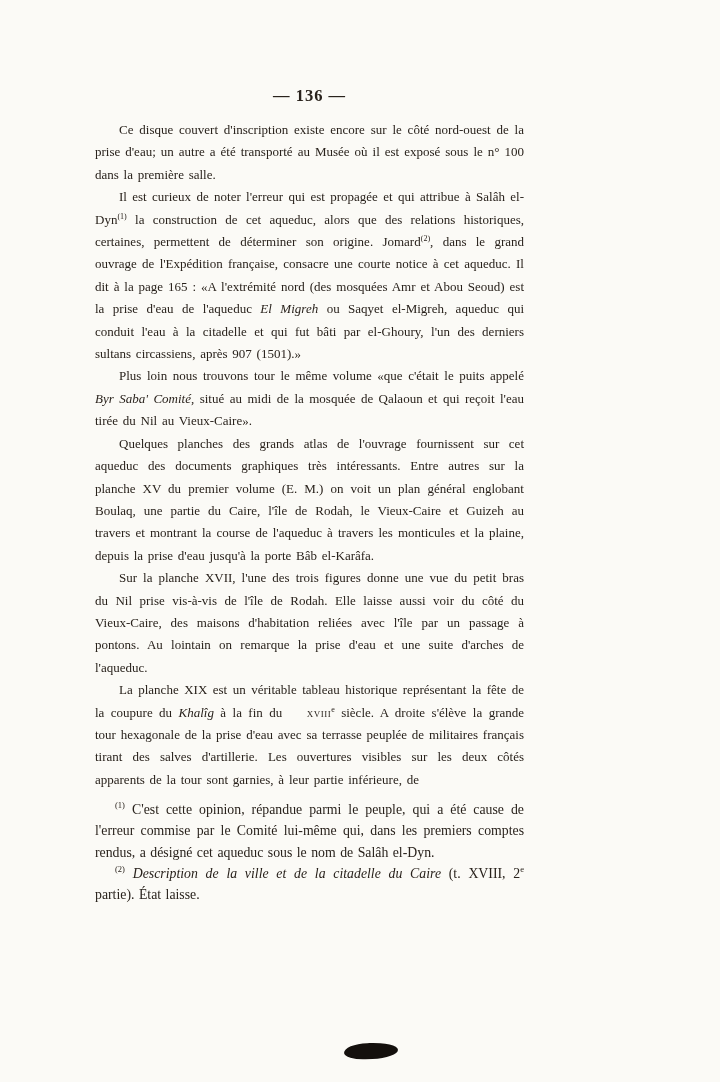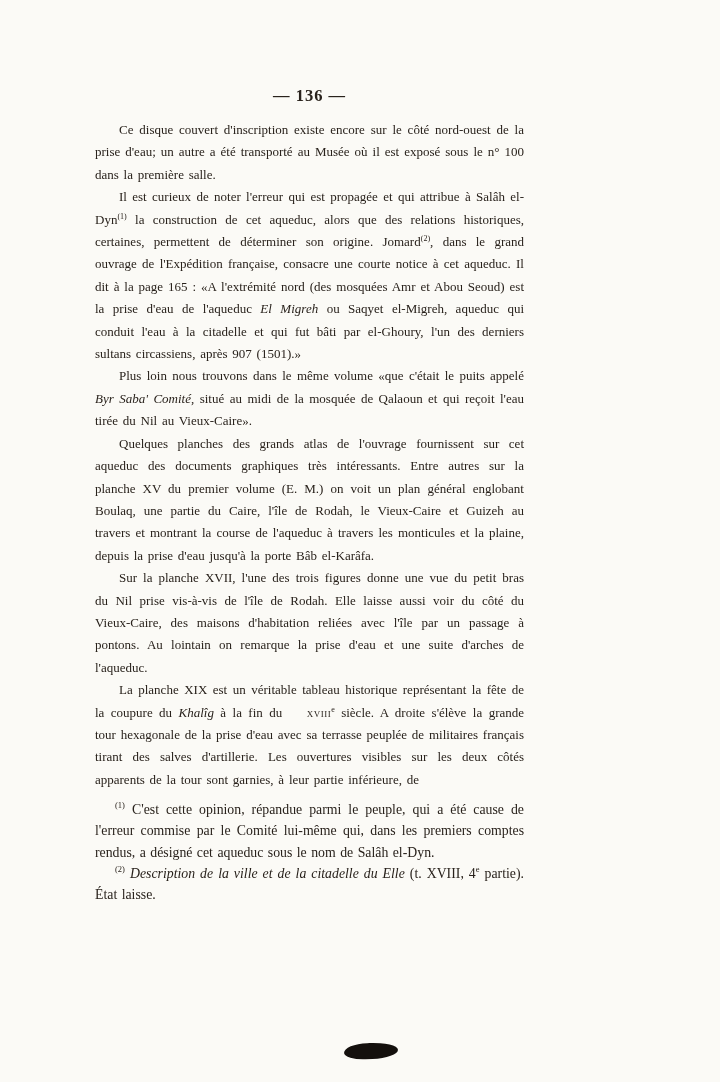--- a/index.html
+++ b/index.html
@@ -64,23 +64,23 @@
 </head>
 <body>
 
 <div class="page">
   <header class="pagenum-row">
     <span class="pagenum">— 136 —</span>
   </header>
   <main class="body-text" id="body-text">
       <p><span>Ce disque couvert d'inscription existe encore sur le côté nord-ouest de la prise d'eau; un autre a été transporté au Musée où il est exposé sous le n° 100 dans la première salle.</span></p>
       <p><span>Il est curieux de noter l'erreur qui est propagée et qui attribue à Salâh el-Dyn</span><span class="sup">(1)</span><span> la construction de cet aqueduc, alors que des relations historiques, certaines, permettent de déterminer son origine. Jomard</span><span class="sup">(2)</span><span>, dans le grand ouvrage de l'Expédition française, consacre une courte notice à cet aqueduc. Il dit à la page 165 : «A l'extrémité nord (des mosquées Amr et Abou Seoud) est la prise d'eau de l'aqueduc </span><span class="it">El Migreh</span><span> ou Saqyet el-Migreh, aqueduc qui conduit l'eau à la citadelle et qui fut bâti par el-Ghoury, l'un des derniers sultans circassiens, après 907 (1501).»</span></p>
-      <p><span>Plus loin nous trouvons dans le même volume «que c'était le puits appelé </span><span class="it">Byr Saba' Comité</span><span>, situé au midi de la mosquée de Qalaoun et qui reçoit l'eau tirée du Nil au Vieux-Caire».</span></p>
+      <p><span>Plus loin nous trouvons tour le même volume «que c'était le puits appelé </span><span class="it">Byr Saba' Comité</span><span>, situé au midi de la mosquée de Qalaoun et qui reçoit l'eau tirée du Nil au Vieux-Caire».</span></p>
       <p><span>Quelques planches des grands atlas de l'ouvrage fournissent sur cet aqueduc des documents graphiques très intéressants. Entre autres sur la planche XV du premier volume (E. M.) on voit un plan général englobant Boulaq, une partie du Caire, l'île de Rodah, le Vieux-Caire et Guizeh au travers et montrant la course de l'aqueduc à travers les monticules et la plaine, depuis la prise d'eau jusqu'à la porte Bâb el-Karâfa.</span></p>
       <p><span>Sur la planche XVII, l'une des trois figures donne une vue du petit bras du Nil prise vis-à-vis de l'île de Rodah. Elle laisse aussi voir du côté du Vieux-Caire, des maisons d'habitation reliées avec l'île par un passage à pontons. Au lointain on remarque la prise d'eau et une suite d'arches de l'aqueduc.</span></p>
       <p><span>La planche XIX est un véritable tableau historique représentant la fête de la coupure du </span><span class="it">Khalîg</span><span> à la fin du </span><span class="sc">xviii</span><span class="sup">e</span><span> siècle. A droite s'élève la grande tour hexagonale de la prise d'eau avec sa terrasse peuplée de militaires français tirant des salves d'artillerie. Les ouvertures visibles sur les deux côtés apparents de la tour sont garnies, à leur partie inférieure, de</span></p>
     </main>
   <section class="footnotes" id="footnotes">
       <p><span class="sup">(1)</span><span> C'est cette opinion, répandue parmi le peuple, qui a été cause de l'erreur commise par le Comité lui-même qui, dans les premiers comptes rendus, a désigné cet aqueduc sous le nom de Salâh el-Dyn.</span></p>
-      <p><span class="sup">(2)</span><span> </span><span class="it">Description de la ville et de la citadelle du Elle</span><span> (t. XVIII, 4</span><span class="sup">e</span><span> partie). État laisse.</span></p>
+      <p><span class="sup">(2)</span><span> </span><span class="it">Description de la ville et de la citadelle du Caire</span><span> (t. XVIII, 2</span><span class="sup">e</span><span> partie). État laisse.</span></p>
     </section>
   <div class="ink-smudge"></div>
 </div>
 
 </body></html>

